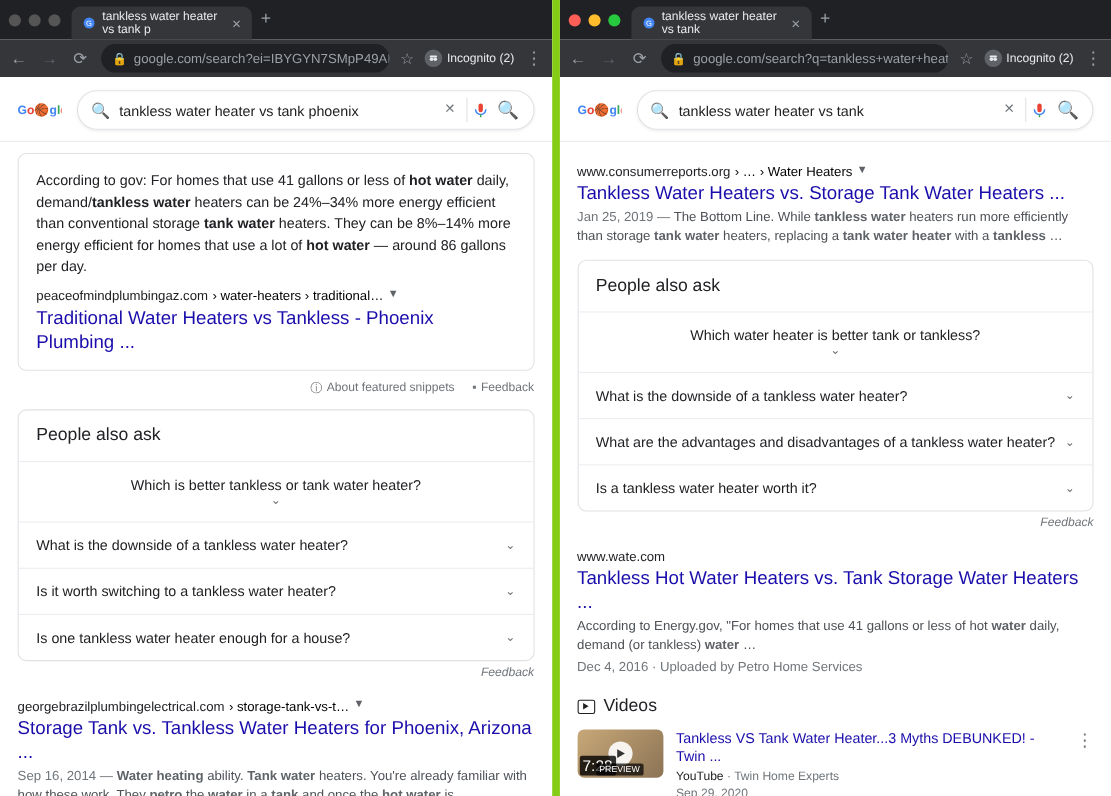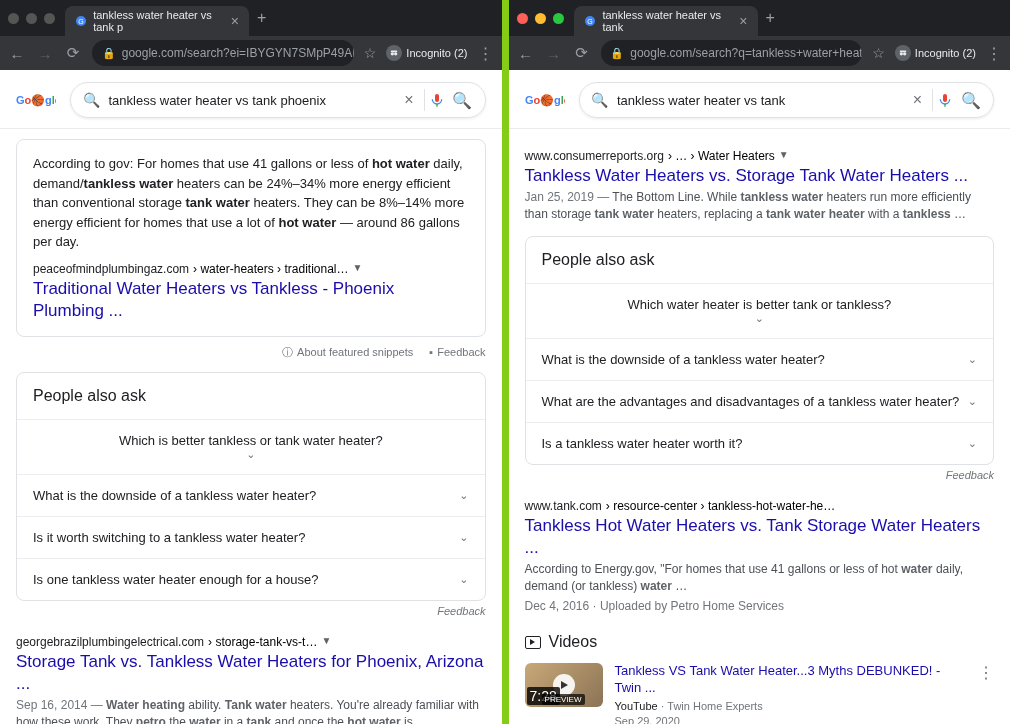--- a/index.html
+++ b/index.html
@@ -6,21 +6,21 @@
 body { display: flex; width: 1010px; height: 724px; overflow: hidden; background: #fff; }
 .window { flex: 1; background: #fff; display: flex; flex-direction: column; overflow: hidden; }
 .window + .window { border-left: 7px solid #84cc16; }
 .chrome-top { background: #202124; height: 36px; display: flex; align-items: center; padding: 0 8px; }
 .traffic-lights { display: flex; gap: 7px; margin-right: 10px; }
 .tl { width: 11px; height: 11px; border-radius: 50%; }
 .tl.red { background: #ff5f56; }
 .tl.yellow { background: #ffbd2e; }
 .tl.green { background: #27c93f; }
 .tl.inactive { background: #555; }
-.tab { background: #35363a; height: 30px; margin-top: 6px; border-radius: 8px 8px 0 0; display: flex; align-items: center; padding: 0 10px; width: 184px; color: #e8eaed; font-size: 11px; gap: 6px; }
+.tab { background: #35363a; height: 30px; margin-top: 6px; border-radius: 8px 8px 0 0; display: flex; align-items: center; padding: 0 10px; width: 164px; color: #e8eaed; font-size: 11px; gap: 6px; }
 .favicon { width: 14px; height: 14px; border-radius: 2px; display: flex; align-items: center; justify-content: center; font-size: 10px; }
 .tab-close { margin-left: auto; color: #9aa0a6; font-size: 14px; }
 .new-tab { color: #9aa0a6; margin-left: 8px; font-size: 16px; }
 .addr-bar { background: #35363a; height: 34px; display: flex; align-items: center; padding: 0 8px; gap: 10px; }
 .nav-btn { color: #9aa0a6; font-size: 15px; width: 18px; text-align: center; }
 .nav-btn.disabled { color: #5f6368; }
 .url-field { flex: 1; background: #202124; border-radius: 14px; height: 26px; display: flex; align-items: center; padding: 0 10px; color: #9aa0a6; font-size: 12px; gap: 6px; overflow: hidden; white-space: nowrap; }
 .lock { font-size: 11px; }
 .star { color: #9aa0a6; font-size: 14px; }
 .incognito { display: flex; align-items: center; gap: 4px; color: #e8eaed; font-size: 11px; }
@@ -266,22 +266,21 @@
           </div>
           <div class="paa-item">
             <span>Is a tankless water heater worth it?</span>
             <span class="paa-chev">⌄</span>
           </div>
         </div>
     </div>
     <div class="feedback">Feedback</div>
     <div class="result">
       <div class="cite">
-        <span>www.tank.com</span>
-        <span class="path"> › resource-center › tankless-hot-water-he…</span>
+        <span>www.wate.com</span>
       </div>
       <div class="result-title">Tankless Hot Water Heaters vs. Tank Storage Water Heaters ...</div>
       <div class="snippet" id="right-petro-snippet">According to Energy.gov, "For homes that use 41 gallons or less of hot <b>water</b> daily, demand (or tankless) <b>water</b> …</div>
       <div class="snippet" style="color:#70757a">Dec 4, 2016 · Uploaded by Petro Home Services</div>
     </div>
     <div class="videos-header">
       <span class="play-box"></span>
       <span>Videos</span>
     </div>
     <div id="right-videos">

